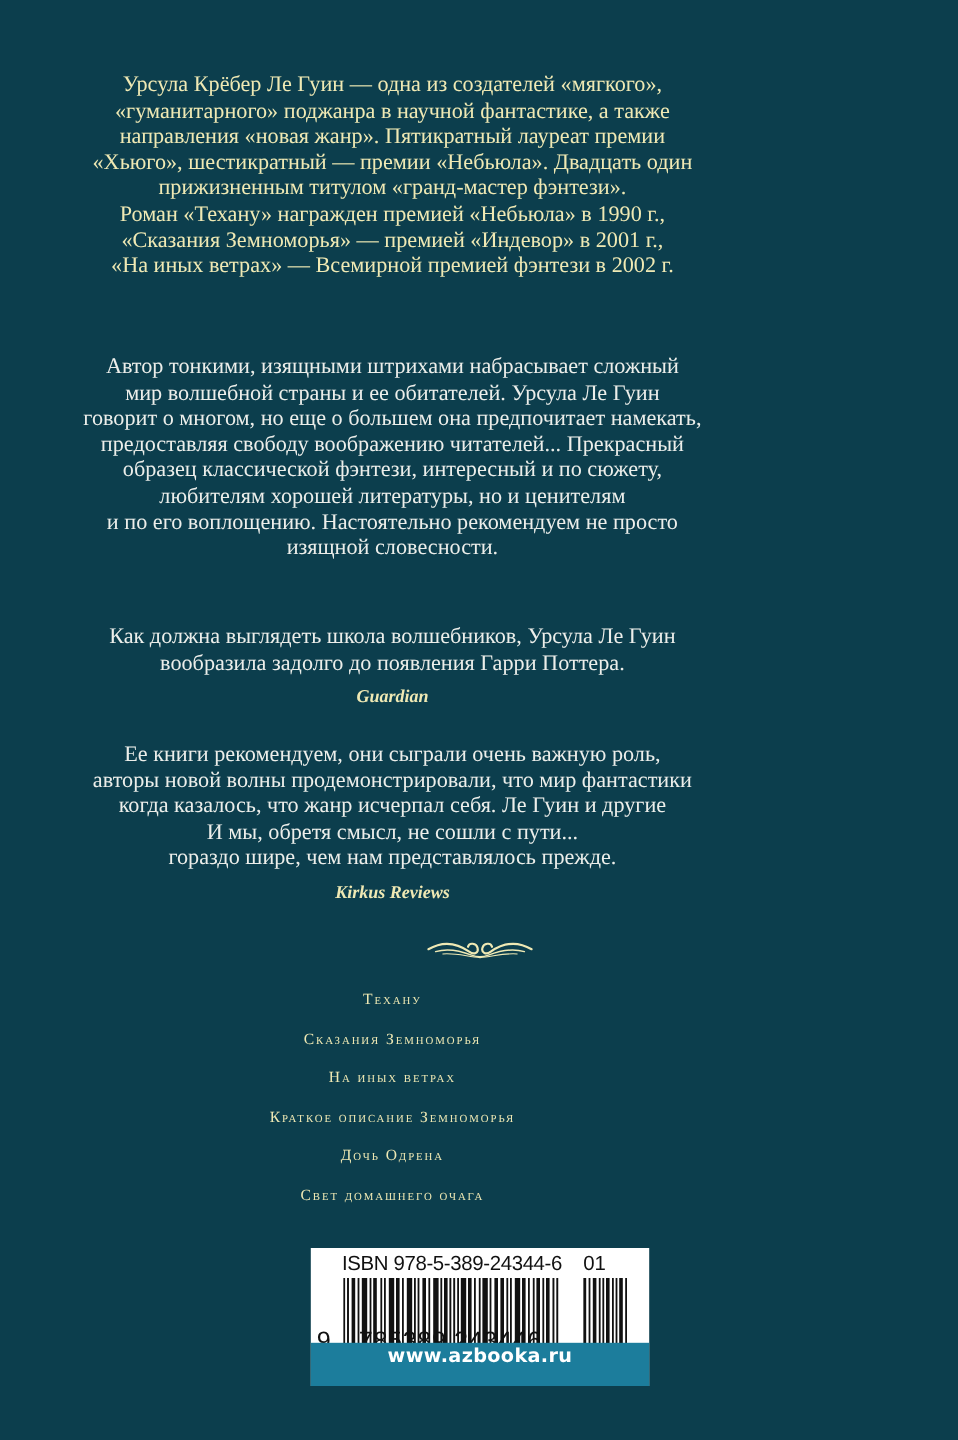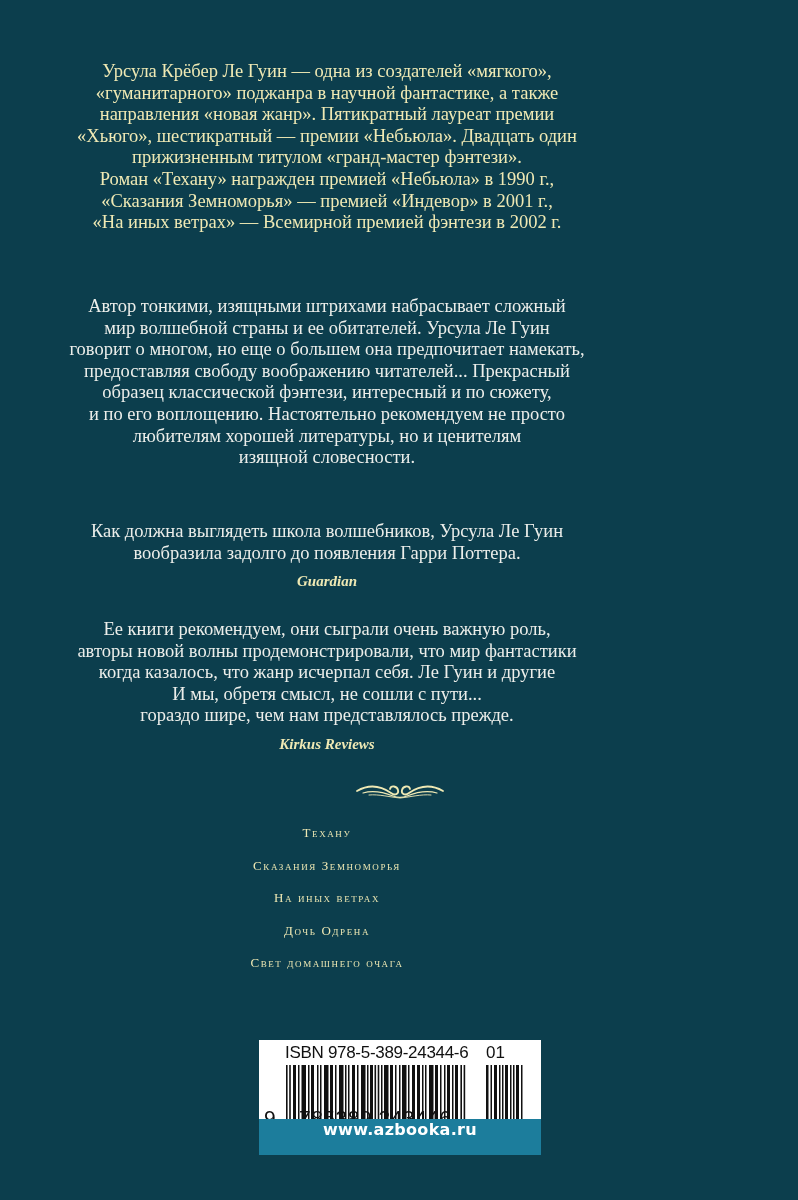--- a/index.html
+++ b/index.html
@@ -83,22 +83,22 @@
   <div>«Сказания Земноморья» — премией «Индевор» в 2001 г.,</div>
   <div>«На иных ветрах» — Всемирной премией фэнтези в 2002 г.</div>
 </div>
 
 <div class="block quote q1">
   <div class="l">Автор тонкими, изящными штрихами набрасывает сложный</div>
   <div class="l">мир волшебной страны и ее обитателей. Урсула Ле Гуин</div>
   <div class="l">говорит о многом, но еще о большем она предпочитает намекать,</div>
   <div class="l">предоставляя свободу воображению читателей... Прекрасный</div>
   <div class="l">образец классической фэнтези, интересный и по сюжету,</div>
+  <div class="l">любителям хорошей литературы, но и ценителям</div>
   <div class="l">и по его воплощению. Настоятельно рекомендуем не просто</div>
-  <div class="l">любителям хорошей литературы, но и ценителям</div>
   <div class="l">изящной словесности.</div>
 </div>
 
 <div class="block quote q2">
   <div class="l">Как должна выглядеть школа волшебников, Урсула Ле Гуин</div>
   <div class="l">вообразила задолго до появления Гарри Поттера.</div>
   <div class="attr">Guardian</div>
 </div>
 
 <div class="block quote q3">
@@ -116,20 +116,21 @@
     <path d="M88 13 C 76 6, 64 8, 54 15 C 50 18, 46 16, 47 12 C 48 8, 54 7, 55 11" stroke-width="1.8"></path>
     <path d="M8 15 C 18 12, 28 14, 38 18 C 42 19.5, 48 19.5, 52 18 C 62 14, 72 12, 82 15" stroke-width="1.2"></path>
     <path d="M14 17 C 24 16, 34 19, 45 20 C 56 19, 66 16, 76 17" stroke-width="0.9"></path>
   </g>
 </svg>
 
 <div class="block books">
   <div>Техану</div>
   <div>Сказания Земноморья</div>
   <div>На иных ветрах</div>
+  <div>Краткое описание Земноморья</div>
   <div>Дочь Одрена</div>
   <div>Свет домашнего очага</div>
 </div>
 
 <div class="isbn-box">
   <div class="isbn-label">ISBN  978-5-389-24344-6</div>
   <div class="addon-label">01</div>
 
   <svg class="bars" viewBox="0 0 180 65" preserveAspectRatio="none">
     <g fill="#111">

